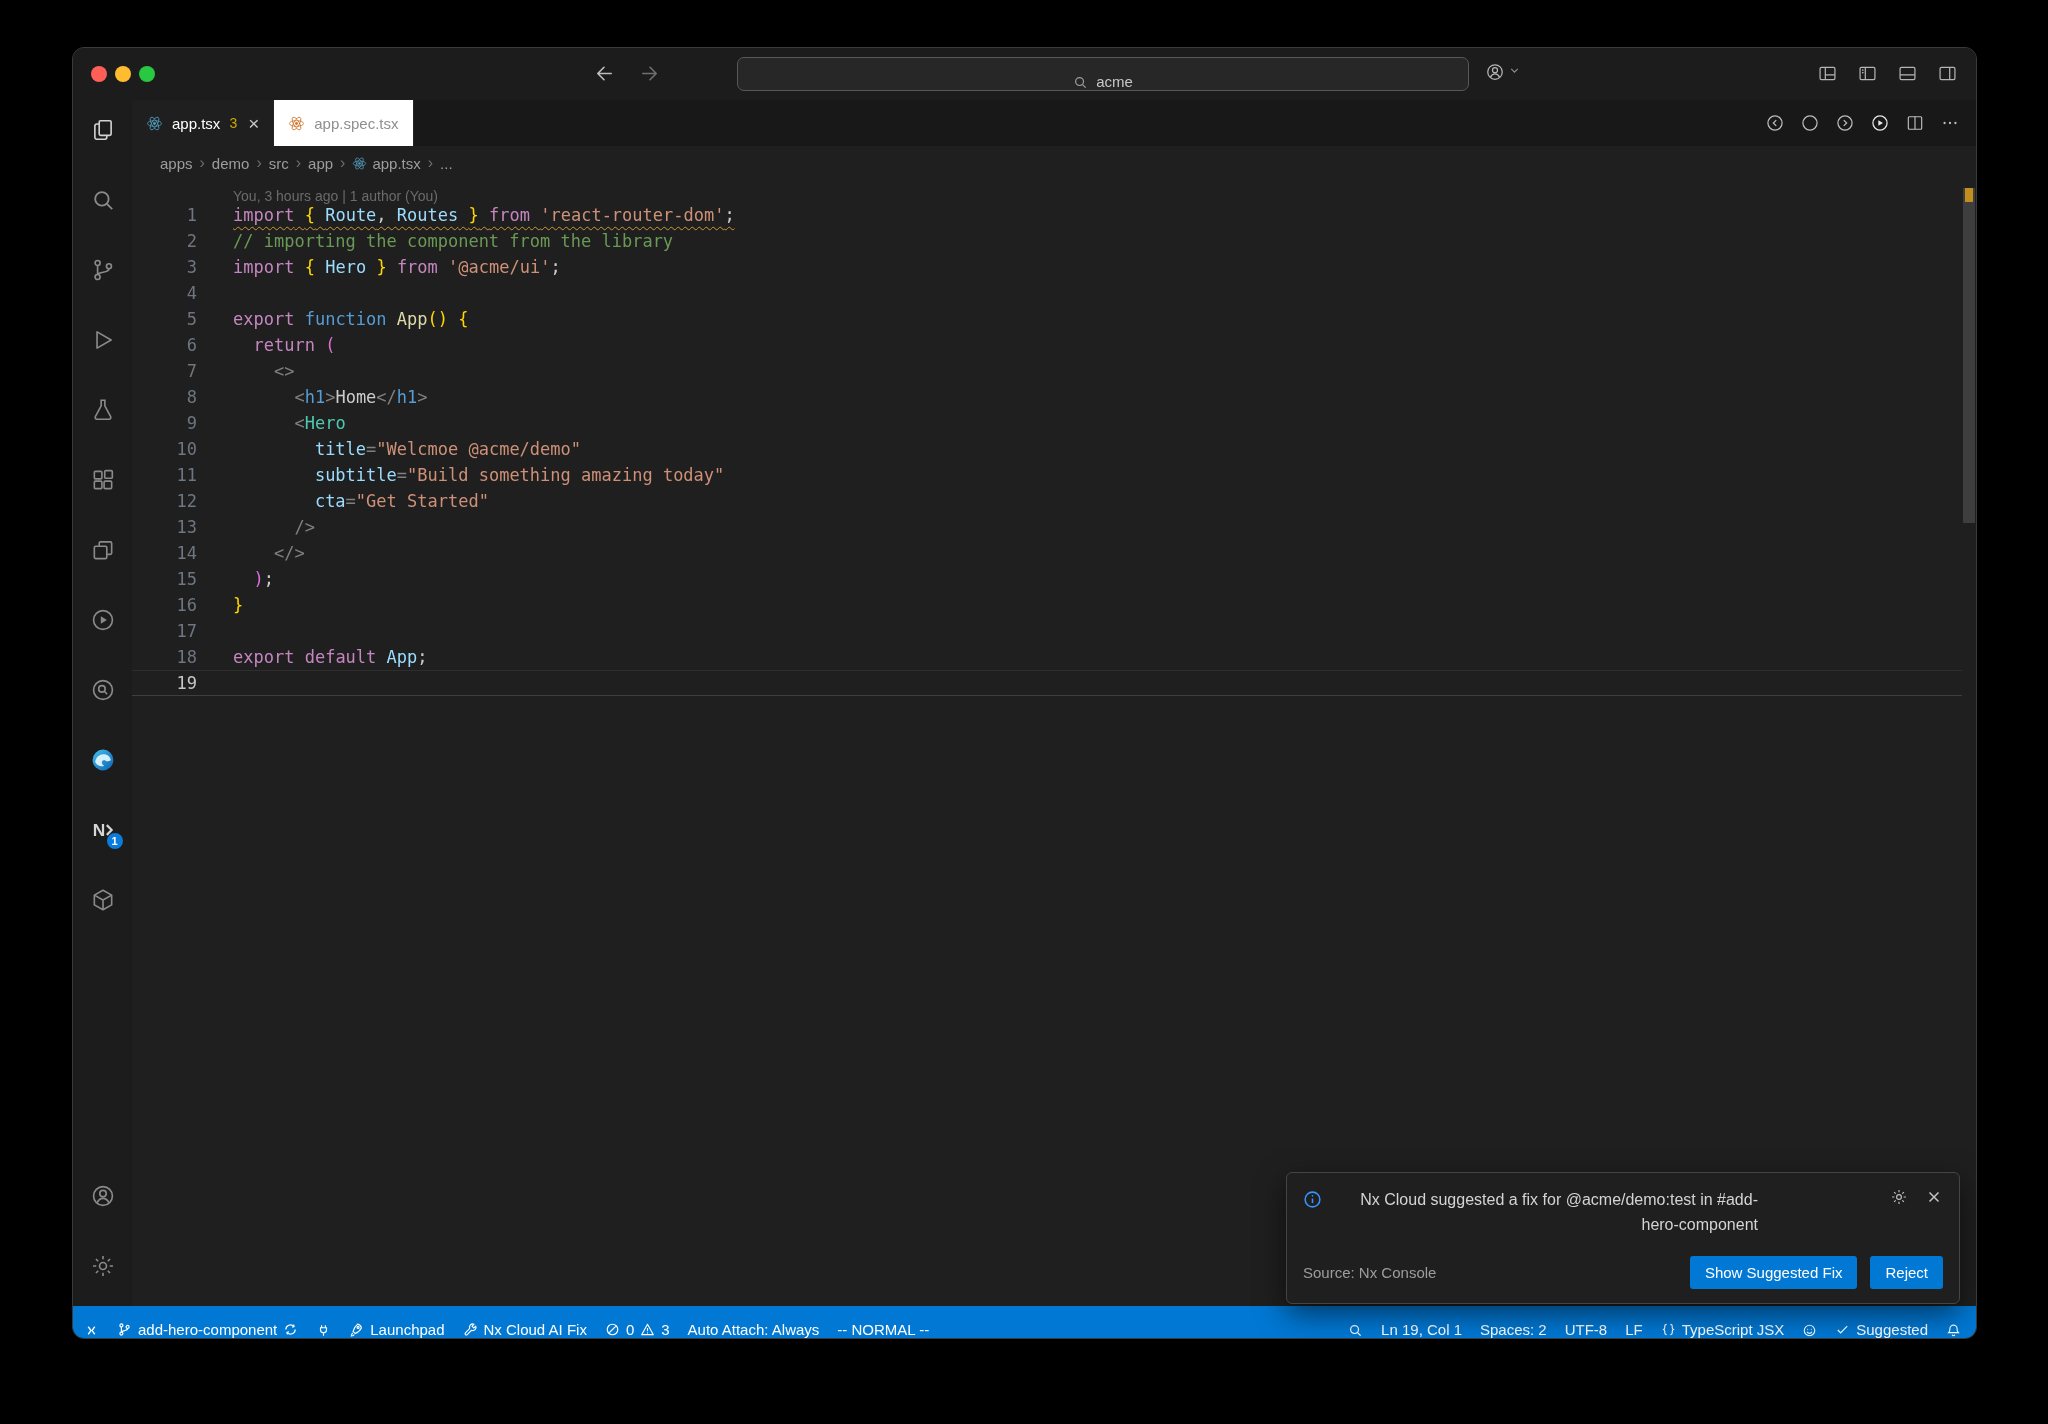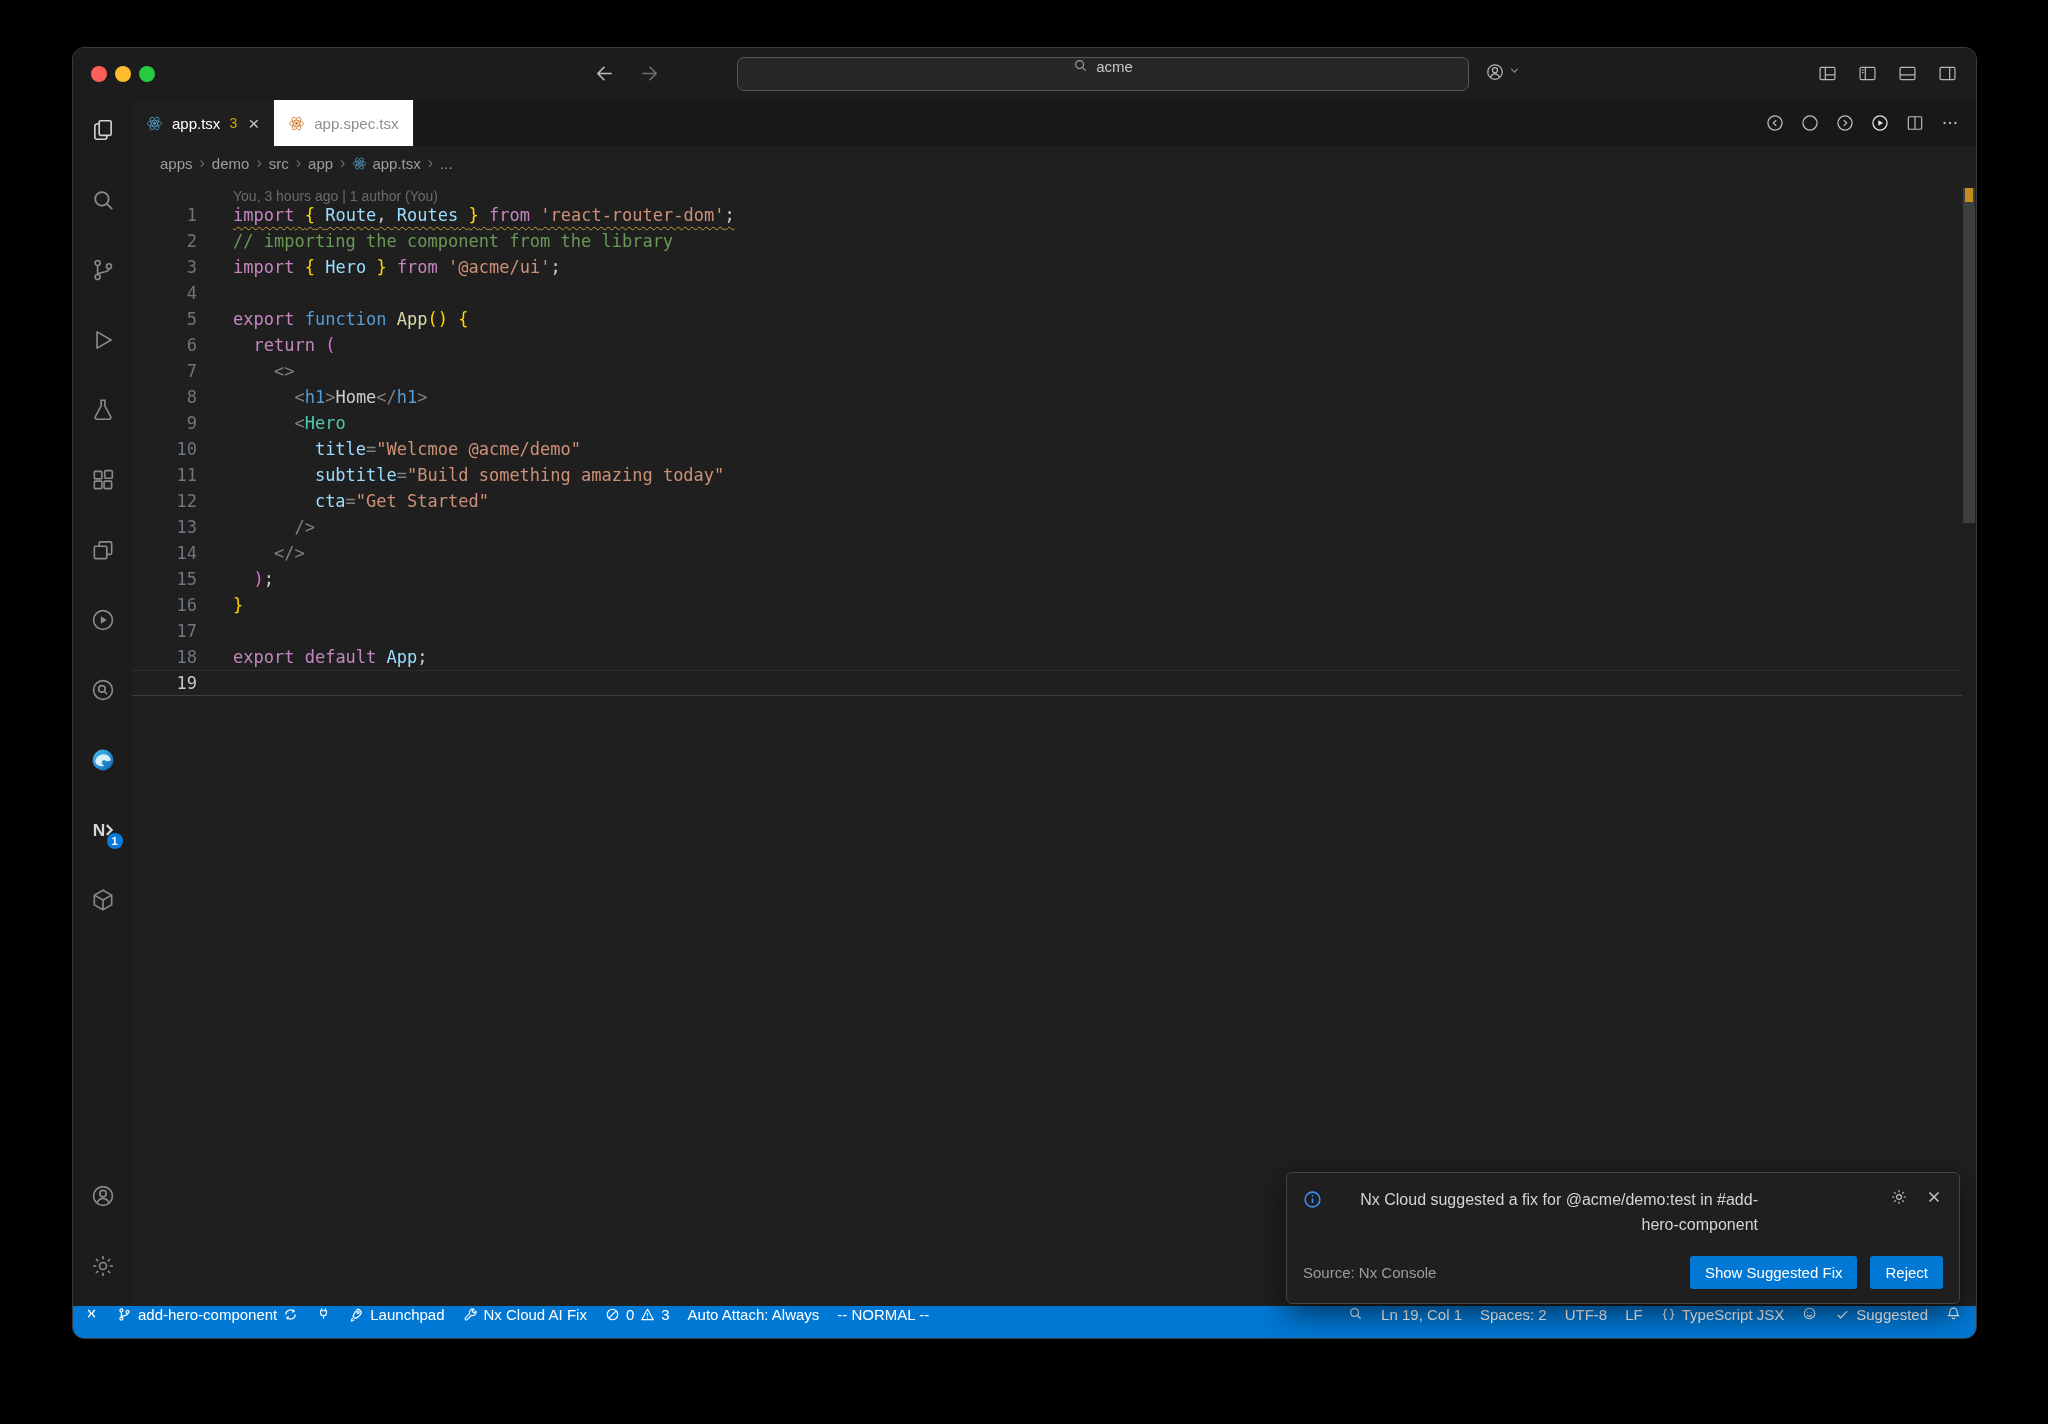--- a/index.html
+++ b/index.html
@@ -12,21 +12,21 @@
 
   
   .titlebar{flex:0 0 52px;background:#1c1c1c;position:relative;}
   .traffic{position:absolute;left:18px;top:18px;display:flex;gap:8px;}
   .tl{width:16px;height:16px;border-radius:50%;}
   .tl.red{background:#ff5f57}.tl.yellow{background:#febc2e}.tl.green{background:#28c840}
   .nav-arrows{position:absolute;left:520px;top:14px;display:flex;gap:22px;color:#bdbdbd;}
   .nav-arrows .dim{color:#6f6f6f;}
   .nav-arrows svg{width:23px;height:23px;}
   .command-center{position:absolute;left:664px;top:9px;width:730px;height:32px;background:#272727;
-      border:1px solid #585858;border-radius:7px;display:flex;align-items:flex-start;justify-content:center;
+      border:1px solid #585858;border-radius:7px;display:flex;align-items:flex-end;justify-content:center;
       gap:8px;color:#c7c7c7;font-size:15px;cursor:pointer;}
   .command-center svg{width:15px;height:15px;color:#9d9d9d;}
   .account-menu{position:absolute;left:1412px;top:14px;display:flex;align-items:center;gap:3px;color:#b5b5b5;cursor:pointer;}
   .account-menu svg{width:20px;height:20px;}
   .account-menu .chev svg{width:13px;height:13px;color:#8d8d8d;}
   .layout-controls{position:absolute;right:18px;top:15px;display:flex;gap:19px;color:#b5b5b5;}
   .layout-controls span{cursor:pointer;display:inline-flex;}
   .layout-controls svg{width:21px;height:21px;}
 
   
@@ -79,21 +79,21 @@
   .tok-tg{color:#569CD6}
   .squiggle{text-decoration:underline wavy #c89a3c;text-decoration-thickness:1px;text-underline-offset:5px;}
 
   .scrollbar{position:absolute;top:0;right:0;bottom:0;width:14px;}
   .sb-thumb{position:absolute;left:1px;right:1px;top:8px;height:335px;background:rgba(121,121,121,.35);cursor:pointer;}
   .ruler-mark{position:absolute;right:3px;top:8px;width:8px;height:14px;background:#c28f1f;}
 
   
   .statusbar{flex:0 0 32px;background:#0078d4;display:flex;align-items:stretch;color:#fff;
              font-size:15px;padding:0 6px 0 2px;}
-  .sb-group{display:flex;align-items:flex-start;}
+  .sb-group{display:flex;align-items:flex-end;}
   .sb-group.right{margin-left:auto;}
   .sb-item{display:flex;align-items:center;gap:6px;padding:0 9px;cursor:pointer;white-space:nowrap;}
   .sicon{display:inline-flex;}
   .sicon svg{width:15px;height:15px;}
 
   
   .toast{position:absolute;right:16px;bottom:34px;width:640px;background:#1f1f1f;
          border:1px solid #454545;border-radius:6px;box-shadow:0 10px 30px rgba(0,0,0,.55);
          padding:15px 16px 14px 16px;z-index:5;}
   .toast-head{display:flex;gap:11px;align-items:flex-start;text-align:right;}

